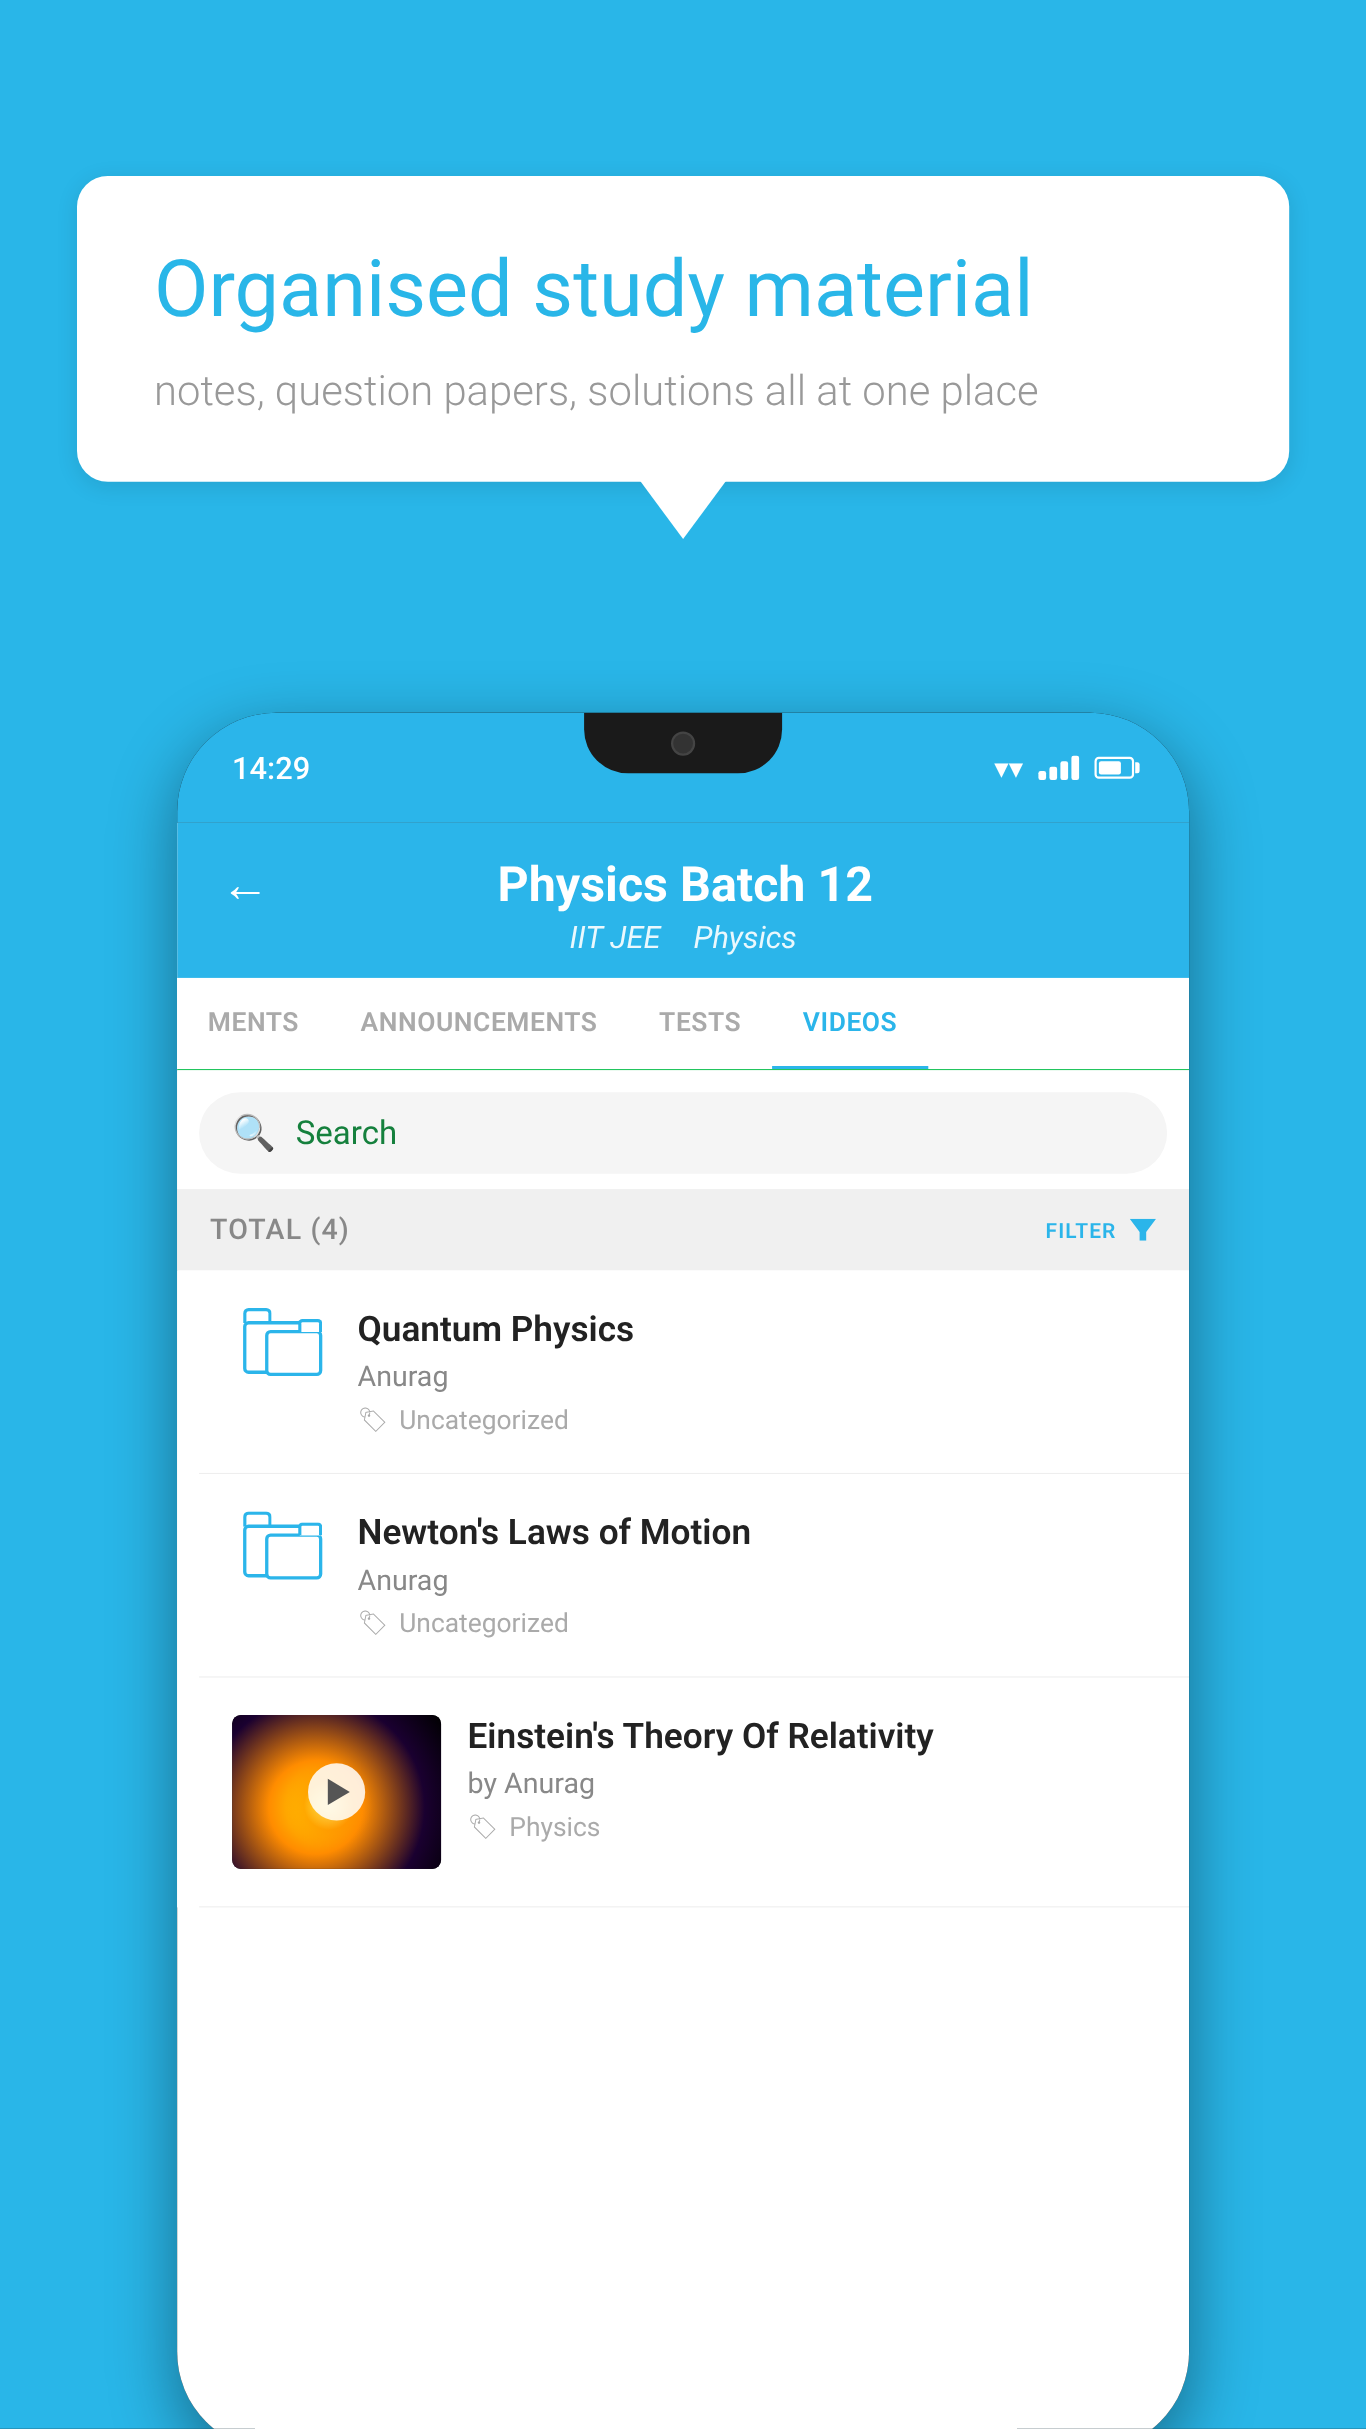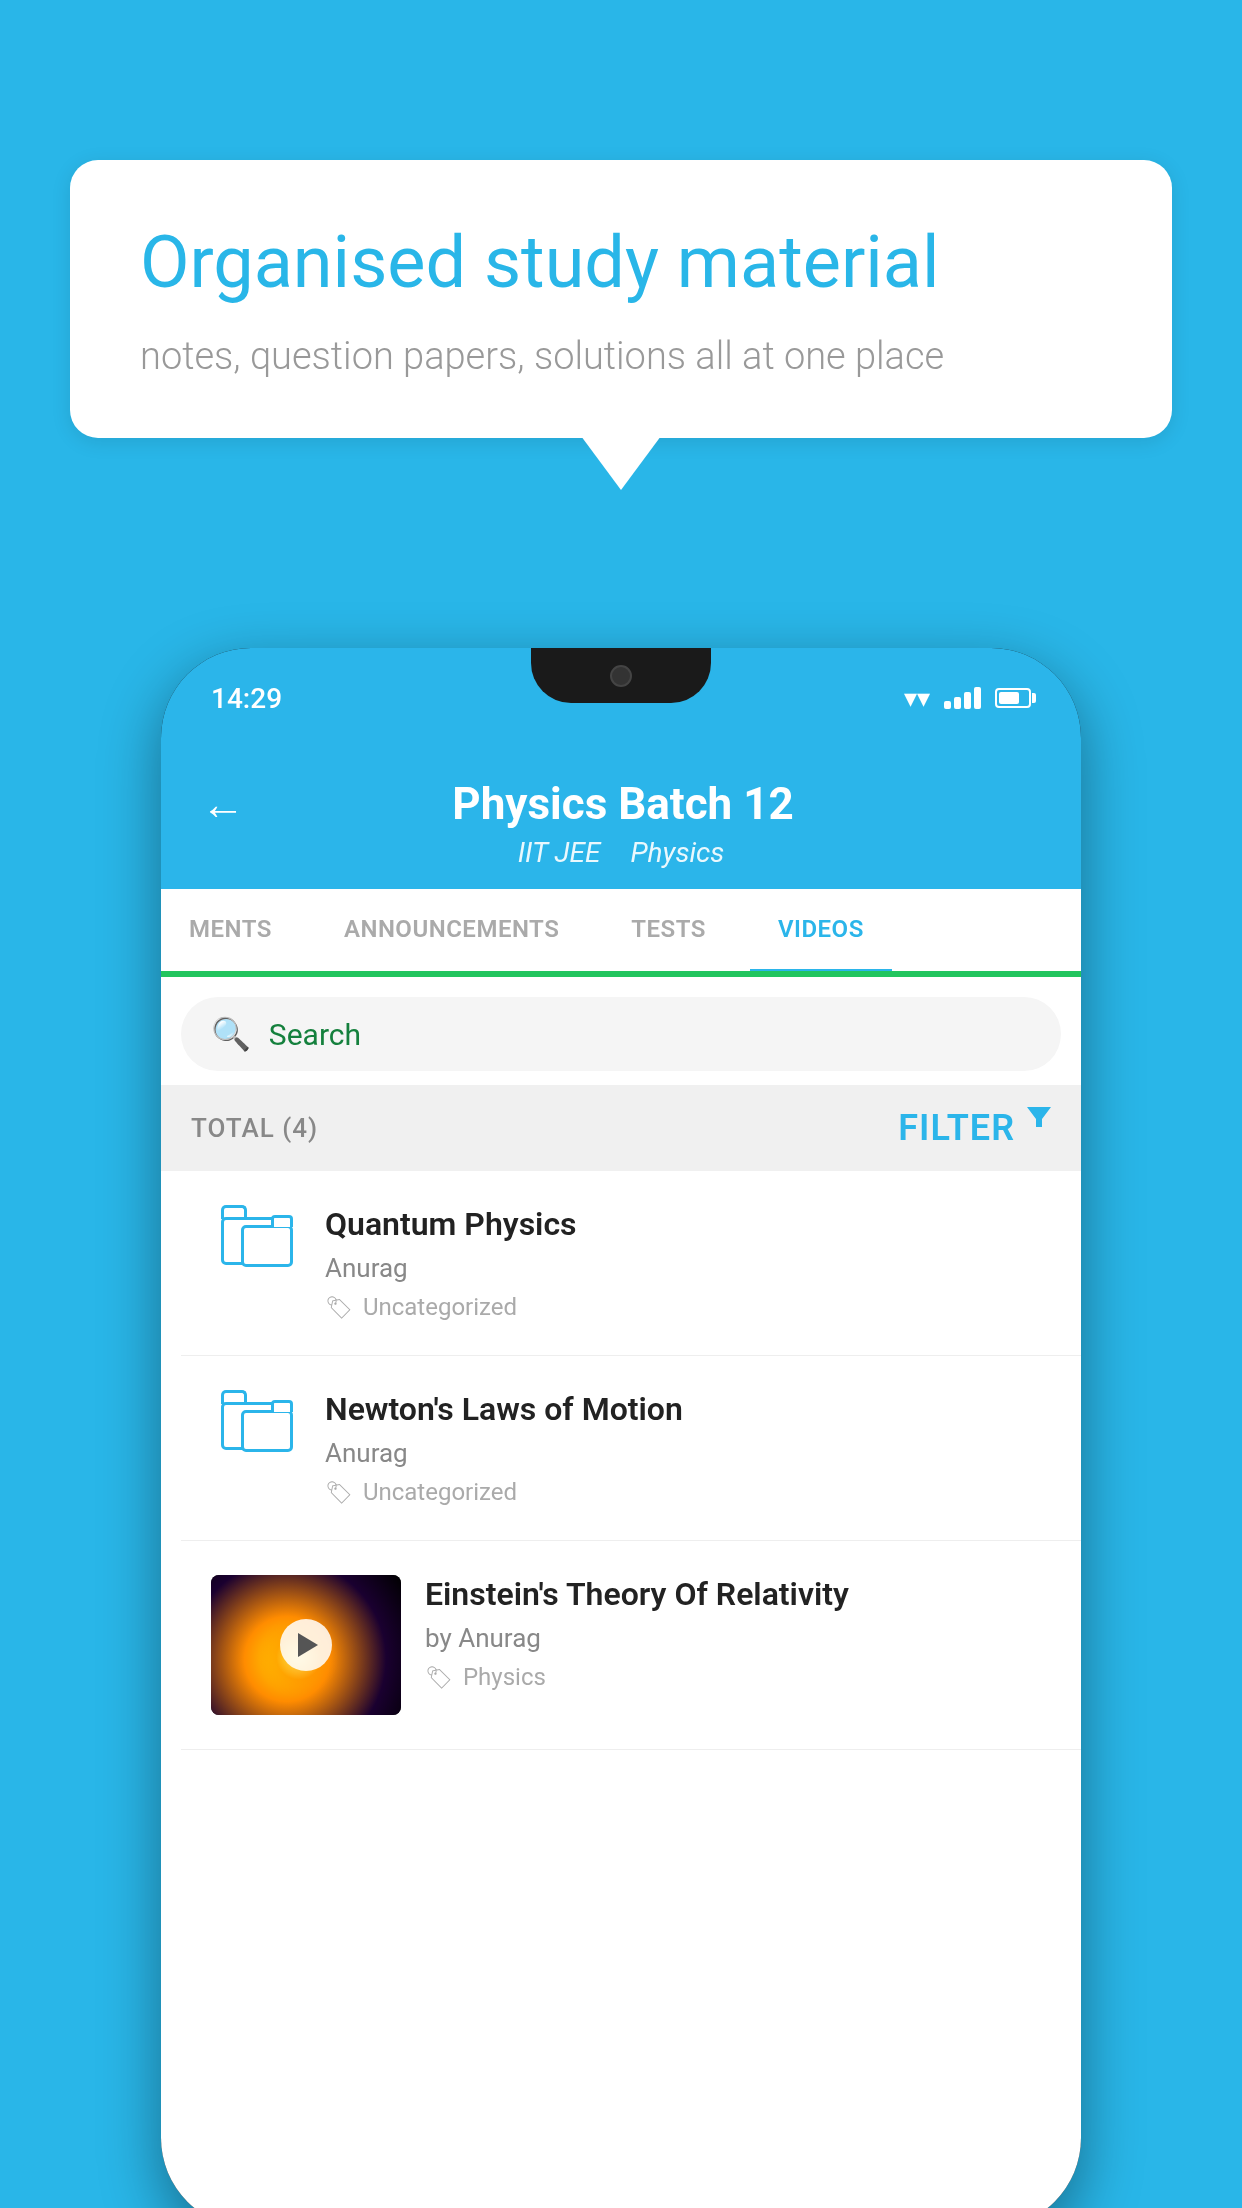--- a/index.html
+++ b/index.html
@@ -210,23 +210,22 @@
       gap: 30px;
       color: rgba(255,255,255,0.9);
       font-size: 28px;
       font-style: italic;
     }
 
     
     .tabs-container {
       background: white;
       display: flex;
-      border-bottom: 6px solid #22c55e;
+      border-bottom: 2px solid #22c55e;
       overflow-x: auto;
-      gap: 16px;
     }
 
     .tab {
       padding: 26px 28px;
       font-size: 24px;
       font-weight: 600;
       color: #aaa;
       white-space: nowrap;
       cursor: pointer;
       letter-spacing: 0.5px;
@@ -274,23 +273,24 @@
 
     .total-count {
       color: #888;
       font-size: 26px;
       font-weight: 500;
       letter-spacing: 1px;
     }
 
     .filter-btn {
       display: flex;
+      align-items: center;
       gap: 12px;
       color: #2bb5ea;
-      font-size: 36px;
+      font-size: 19px;
       font-weight: 600;
       letter-spacing: 1px;
       cursor: pointer;
     }
 
     
     .video-list {
       background: white;
       padding-left: 20px;
     }

